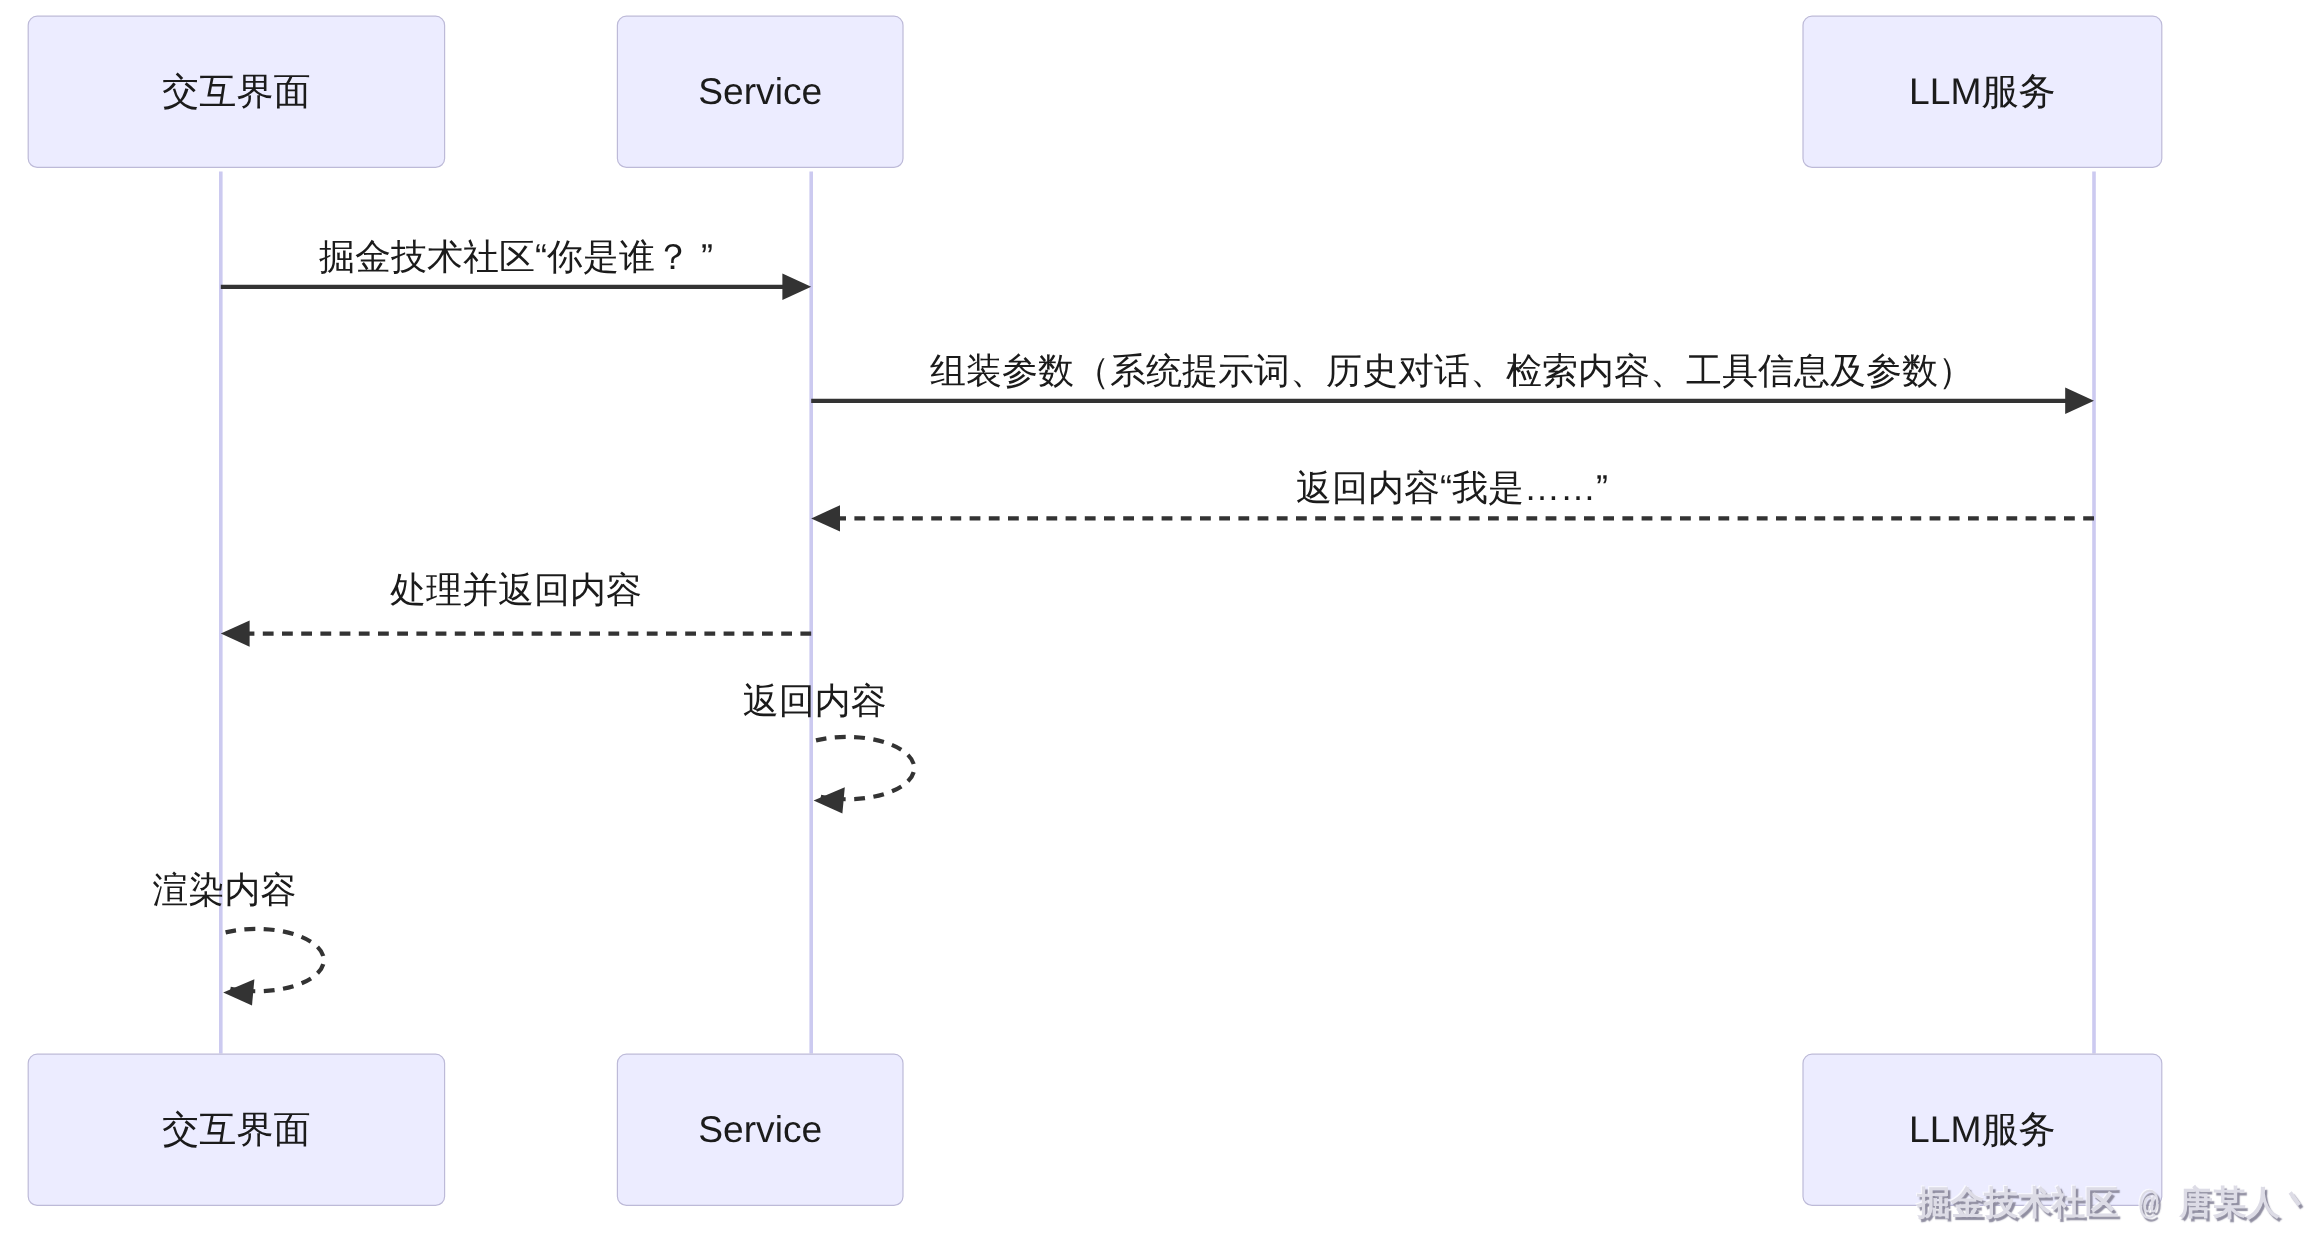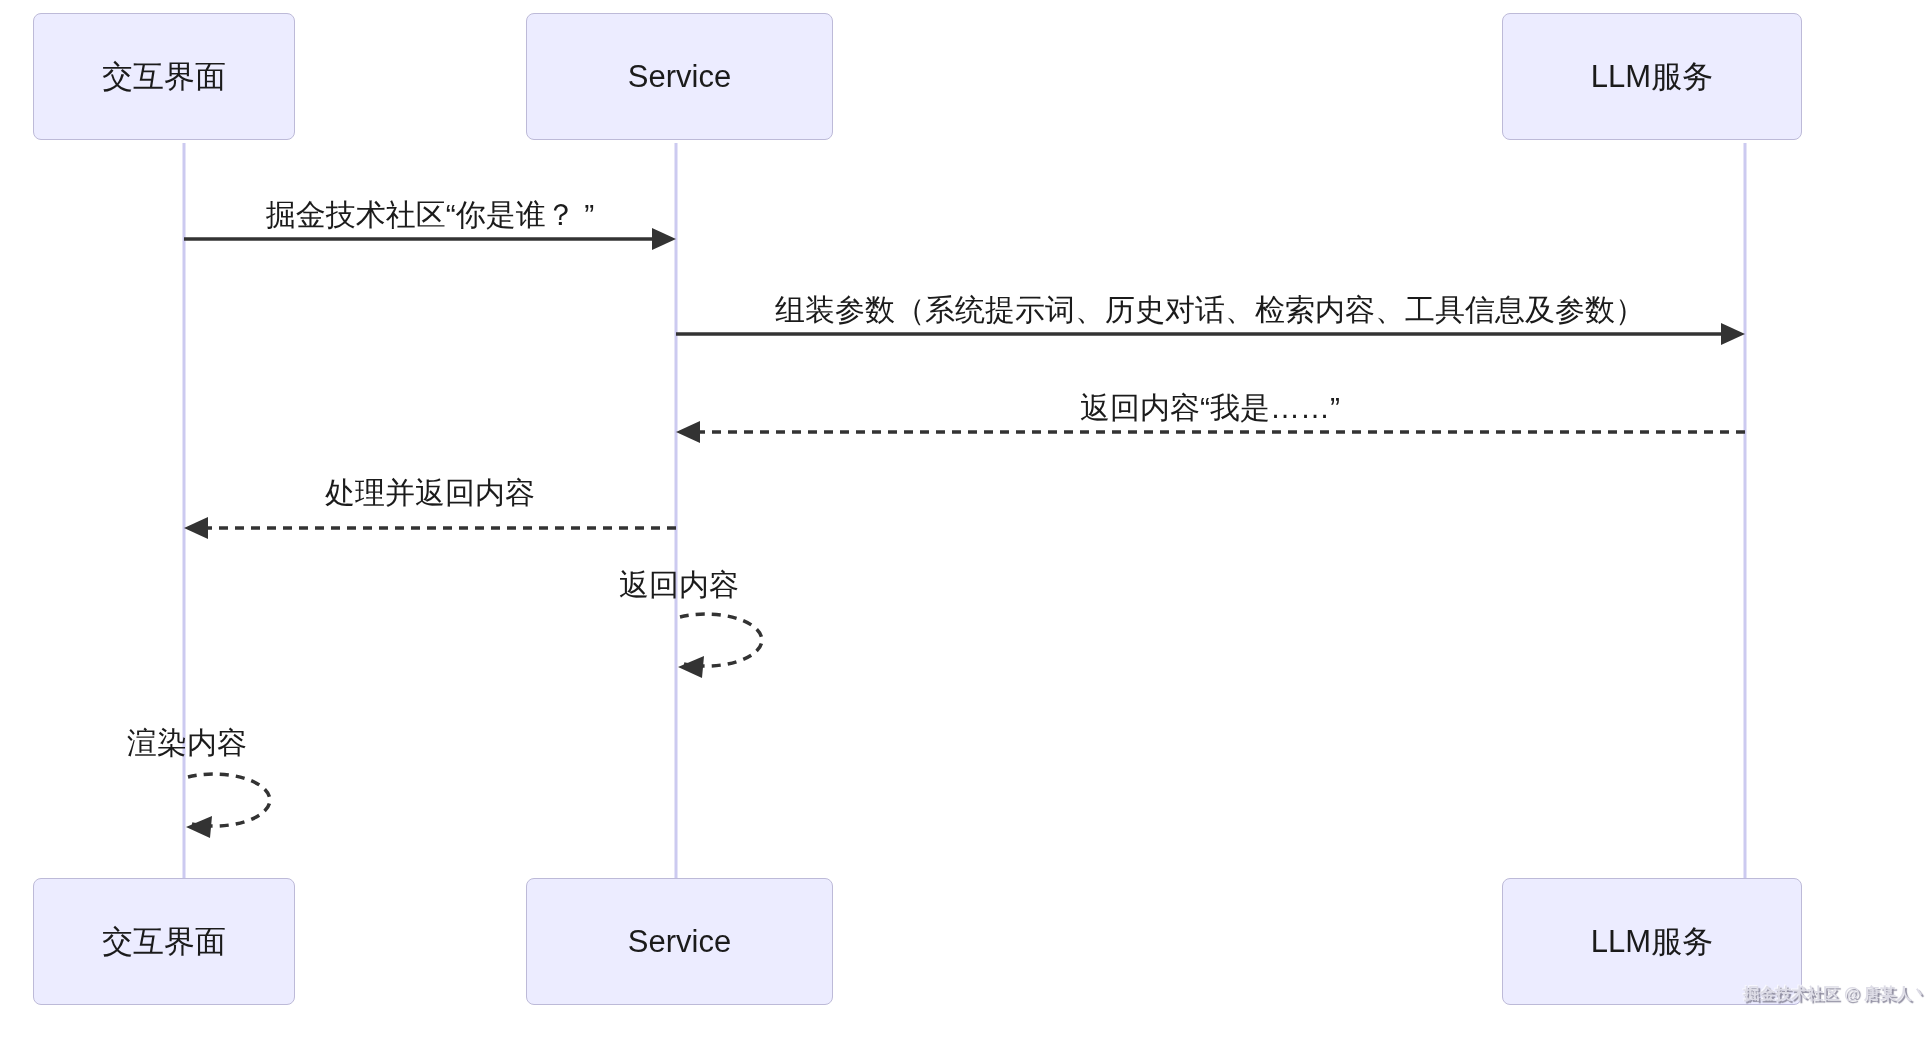--- a/index.html
+++ b/index.html
@@ -24,22 +24,22 @@
     position: absolute;
     height: 127px;
     background: var(--actor-fill, #ececff);
     border: 1.5px solid var(--actor-border, #bdbad8);
     border-radius: 8px;
     display: flex;
     align-items: center;
     justify-content: center;
     box-sizing: border-box;
   }
-  .a1 { left: 33px;   width: 262px; }
-  .a2 { left: 526px;  width: 307px; }
+  .a1 { left: 23px;   width: 348px; }
+  .a2 { left: 514px;  width: 239px; }
   .a3 { left: 1502px; width: 300px; }
   .top { top: 13px; }
   .bottom { top: 878px; }
   .actor-label {
     font-size: 31px;
     color: var(--text, #1b1b1b);
   }
   .msglabel {
     position: absolute;
     transform: translateX(-50%);
@@ -52,27 +52,28 @@
   #m1 { left: 430px;  top: 198px; }
   #m2 { left: 1210px; top: 293px; }
   #m3 { left: 1210px; top: 391px; }
   #m4 { left: 430px;  top: 476px; }
   #m5 { left: 679px;  top: 568px; }
   #m6 { left: 187px;  top: 726px; }
   .watermark {
     position: absolute;
     right: 4px;
     top: 984px;
-    font-size: 16px;
+    font-size: 28px;
     font-weight: 600;
     white-space: nowrap;
     color: var(--watermark, #dddce6);
     text-shadow: 2px 2px 1px var(--watermark-shadow, #8f8da0),
                  -1px -1px 0 rgba(255,255,255,0.7);
     z-index: 5;
+    font-family: Liberation Mono, monospace;
   }
 </style>
 </head>
 <body>
 
 <div class="canvas">
 
   <svg class="layer" viewBox="0 0 1932 1044">
 
     <line class="lifeline" x1="184" y1="143" x2="184" y2="878"></line>

